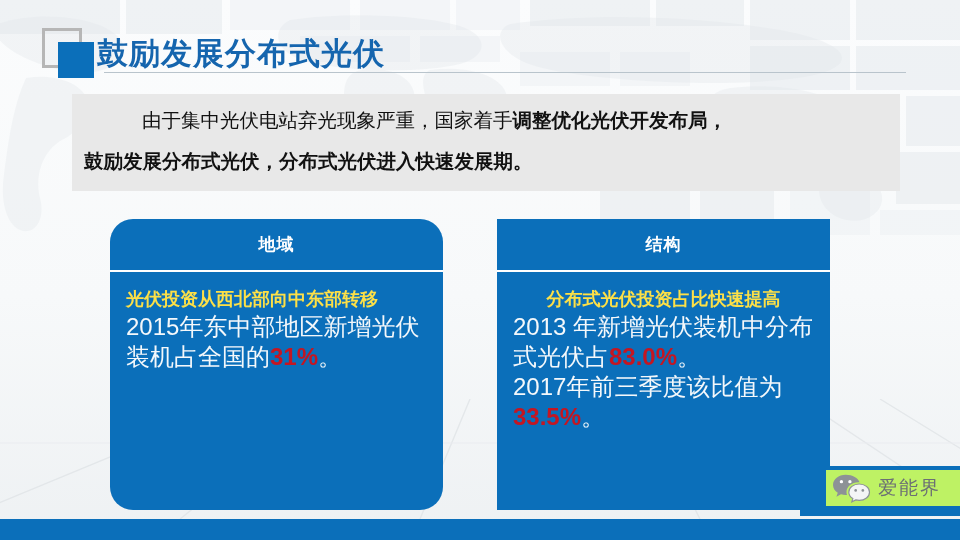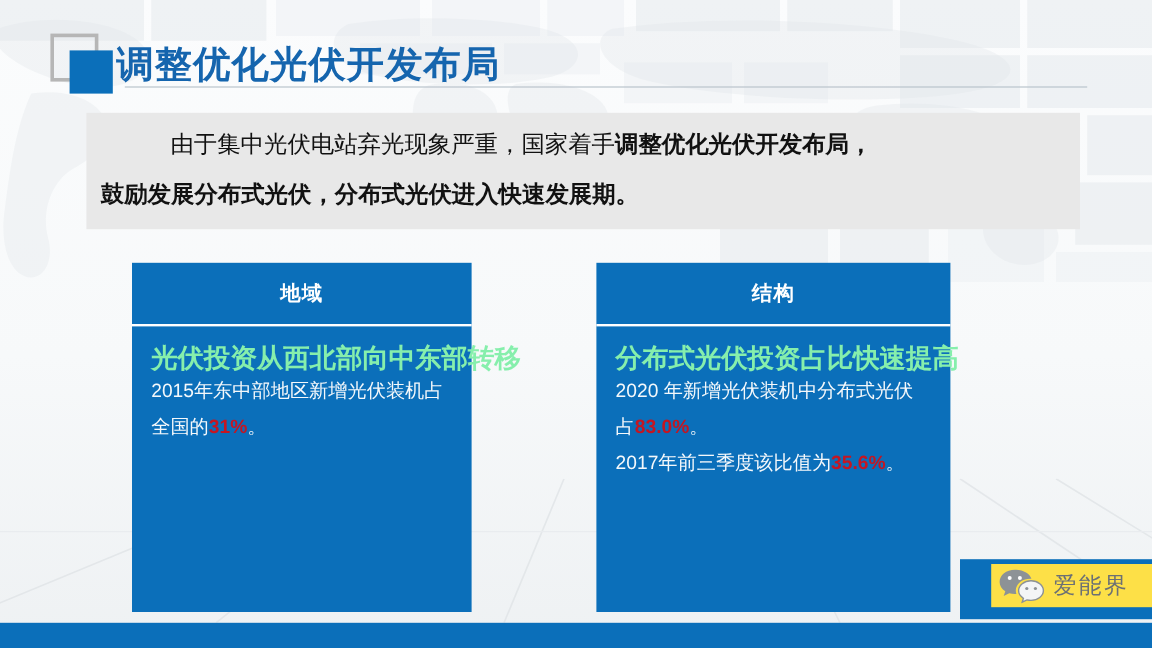--- a/index.html
+++ b/index.html
@@ -101,22 +101,22 @@
   .intro-line1 { left: 70px; top: 13px; }
   .intro-line2 { left: 12px; top: 54px; }
   .intro-line b { font-weight: bold; }
 
   
   .card {
     position: absolute;
     background: #0b6fba;
     box-sizing: border-box;
   }
-  .card-left  { left: 110px; top: 219px; width: 283px; height: 291px; }
-  .card-right { left: 497px; top: 219px; width: 295px; height: 291px; }
+  .card-left  { left: 110px; top: 219px; width: 333px; height: 291px; border-radius: 23px; }
+  .card-right { left: 497px; top: 219px; width: 333px; height: 291px; }
 
   .card-head {
     position: absolute;
     left: 0; top: 0;
     width: 100%; height: 51px;
     display: flex;
     align-items: center;
     justify-content: center;
     color: #ffffff;
     font-size: 17px;
@@ -131,49 +131,49 @@
   }
   .card-body {
     position: absolute;
     left: 0; top: 53px;
     right: 0; bottom: 0;
     padding: 14px 16px 0 16px;
     box-sizing: border-box;
     color: #ffffff;
   }
   .card-lead {
-    font-size: 22px;
+    font-size: 18px;
     font-weight: bold;
-    color: #86efac;
+    color: #fde047;
     line-height: 26px;
     white-space: nowrap;
   }
-  .card-lead-center { }
+  .card-lead-center { text-align: center; }
   .card-text {
-    font-size: 16px;
+    font-size: 24px;
     line-height: 30px;
     color: #f4f8fb;
   }
   .hl {
     color: #c41622;
     font-weight: bold;
   }
 
   
   .logo-block {
     position: absolute;
     left: 800px; top: 466px;
     width: 160px; height: 50px;
     background: #0b6fba;
   }
   .logo-plate {
     position: absolute;
     left: 826px; top: 470px;
     width: 134px; height: 36px;
-    background: #fde047;
+    background: #bef264;
     display: flex;
     align-items: center;
   }
   .logo-wechat {
     width: 40px; height: 30px;
     margin-left: 6px;
     flex: 0 0 auto;
   }
   .logo-text {
     margin-left: 6px;
@@ -262,21 +262,21 @@
         <line x1="1010" y1="80" x2="880" y2="0"></line>
       </g>
       <g stroke="#e7eaed" stroke-width="1.2" fill="none">
         <line x1="0" y1="44" x2="960" y2="44"></line>
       </g>
     </svg>
   </div>
 
   <div class="title-mark-outline"></div>
   <div class="title-mark-fill"></div>
-  <div class="slide-title">调整优化光伏开发布局</div>
+  <div class="slide-title">鼓励发展分布式光伏</div>
   <div class="title-rule"></div>
 
   <div class="intro-panel">
     <div class="intro-line intro-line1">
       <span>由于集中光伏电站弃光现象严重，国家着手</span><b>调整优化光伏开发布局，</b>
     </div>
     <div class="intro-line intro-line2">
       <b>鼓励发展分布式光伏，分布式光伏进入快速发展期。</b>
     </div>
   </div>
@@ -291,24 +291,24 @@
       </div>
     </div>
   </div>
 
   <div class="card card-right">
     <div class="card-head">结构</div>
     <div class="card-divider"></div>
     <div class="card-body">
       <div class="card-lead card-lead-center">分布式光伏投资占比快速提高</div>
       <div class="card-text">
-        <span>2020 年新增光伏装机中分布式光伏占</span><span class="hl">83.0%</span><span>。</span>
+        <span>2013 年新增光伏装机中分布式光伏占</span><span class="hl">83.0%</span><span>。</span>
       </div>
       <div class="card-text">
-        <span>2017年前三季度该比值为</span><span class="hl">35.6%</span><span>。</span>
+        <span>2017年前三季度该比值为</span><span class="hl">33.5%</span><span>。</span>
       </div>
     </div>
   </div>
 
   <div class="logo-block"></div>
   <div class="logo-plate">
     <svg class="logo-wechat" viewBox="0 0 48 36">
       <g fill="#8d9296">
         <path d="M16.5,2.2 C7.9,2.2 1.2,7.7 1.2,14.3 C1.2,18.1 3.4,21.5 6.9,23.7
                  L5.3,28.4 L10.8,25.6 C12.6,26.1 14.5,26.4 16.5,26.4 C17,26.4 17.5,26.4 18,26.3

